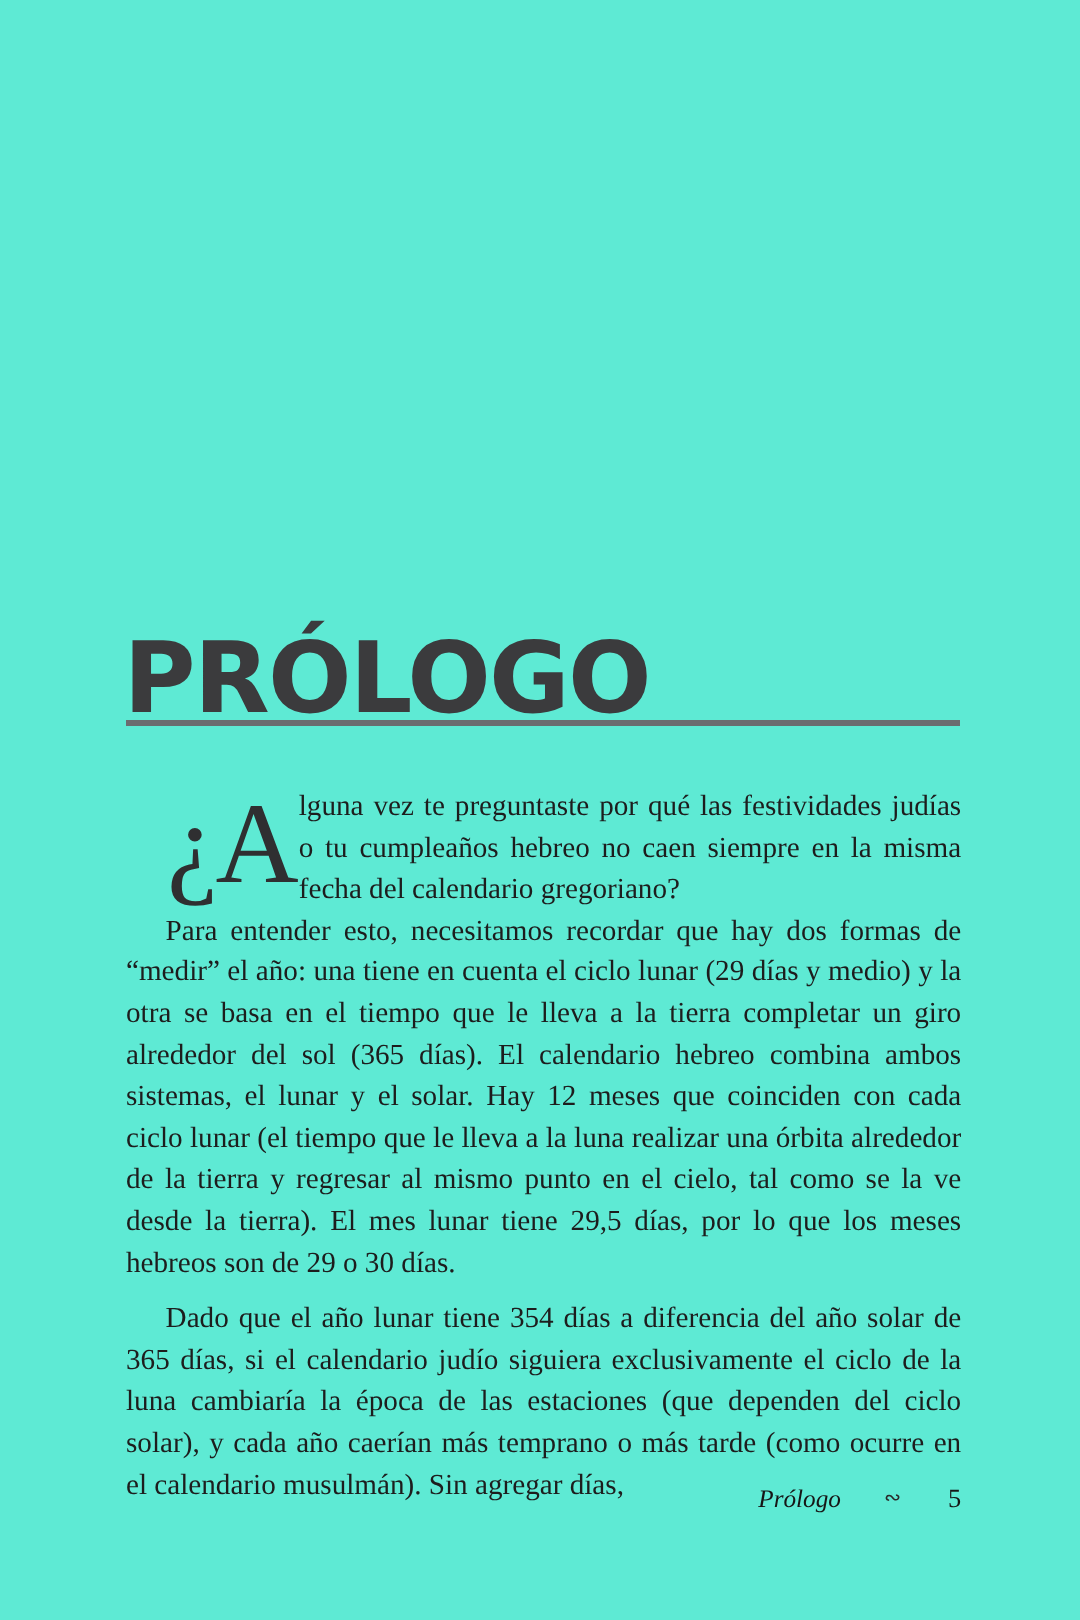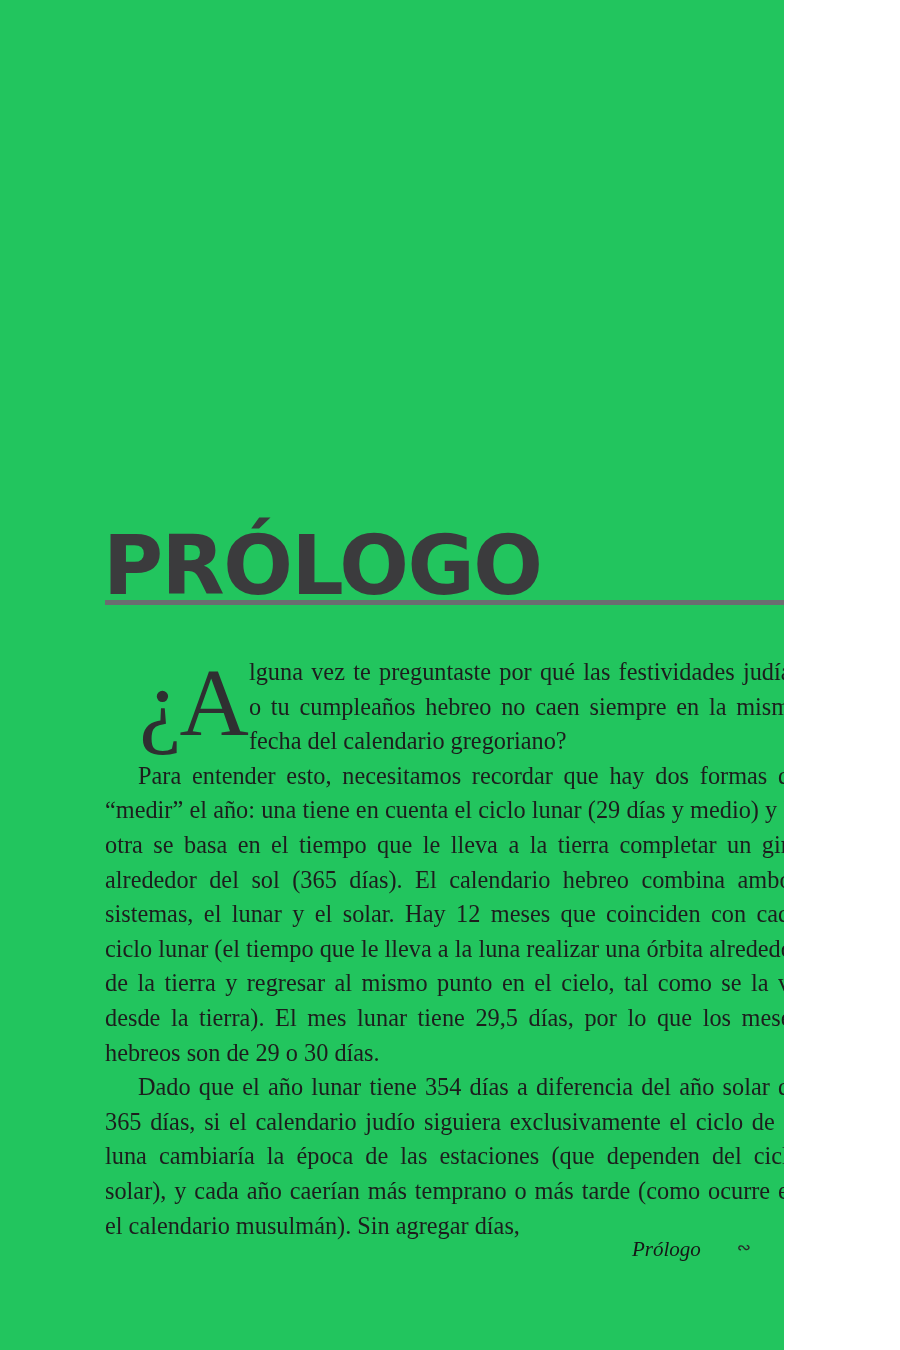--- a/index.html
+++ b/index.html
@@ -2,23 +2,23 @@
 <html><head>
 <meta charset="utf-8">
 <style>
   html, body {
     margin: 0;
     padding: 0;
     background: #ffffff;
   }
   .page {
     position: relative;
-    width: 784px;
+    width: 900px;
     height: 1350px;
-    background: #22c55e;
+    background: #5eead4;
     overflow: hidden;
     box-sizing: border-box;
   }
 
   
   .chapter-title {
     position: absolute;
     left: 103px;
     top: 470px;
     font-family: "DejaVu Sans", sans-serif;
@@ -57,20 +57,21 @@
   }
   .body-block p {
     margin: 0;
     text-indent: 33px;
   }
   .body-block p.no-indent {
     text-indent: 0;
   }
   .body-block p:last-child {
     text-align: justify;
+    margin-top: 12px;
   }
 
   .dropcap {
     float: left;
     font-family: "Liberation Serif", "DejaVu Serif", serif;
     font-weight: 400;
     font-size: 96px;
     line-height: 0.92;
     color: #2f2f31;
     margin: 4px 2px 0 34px;

